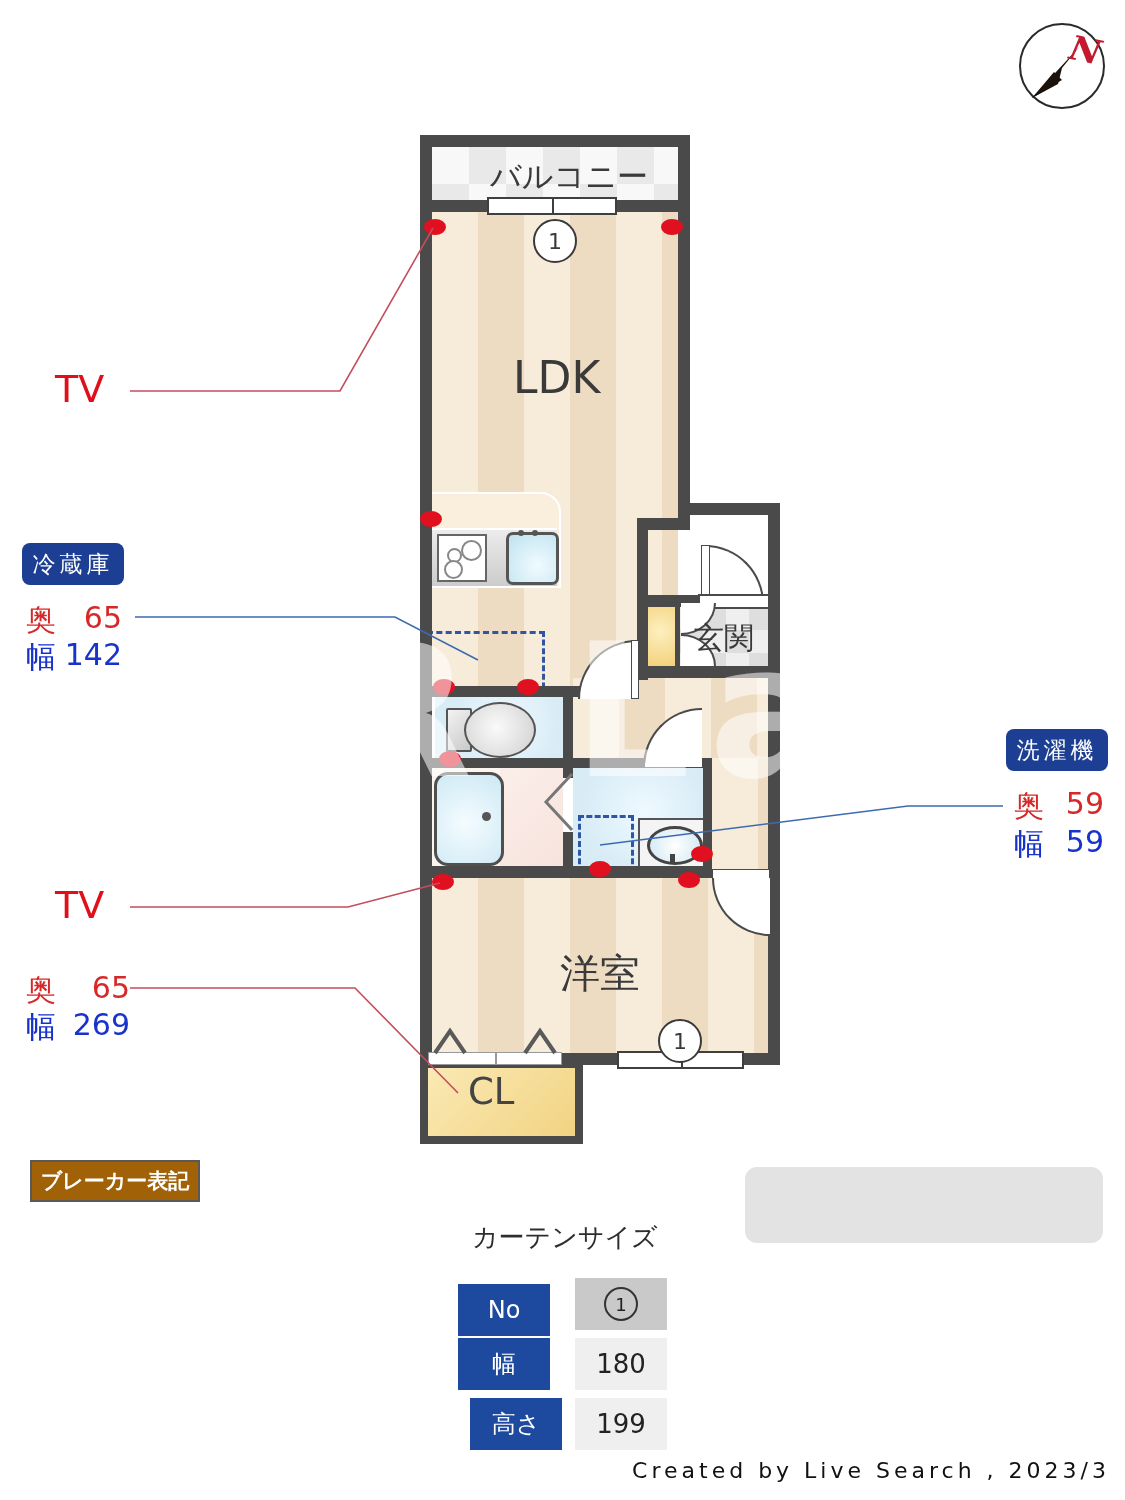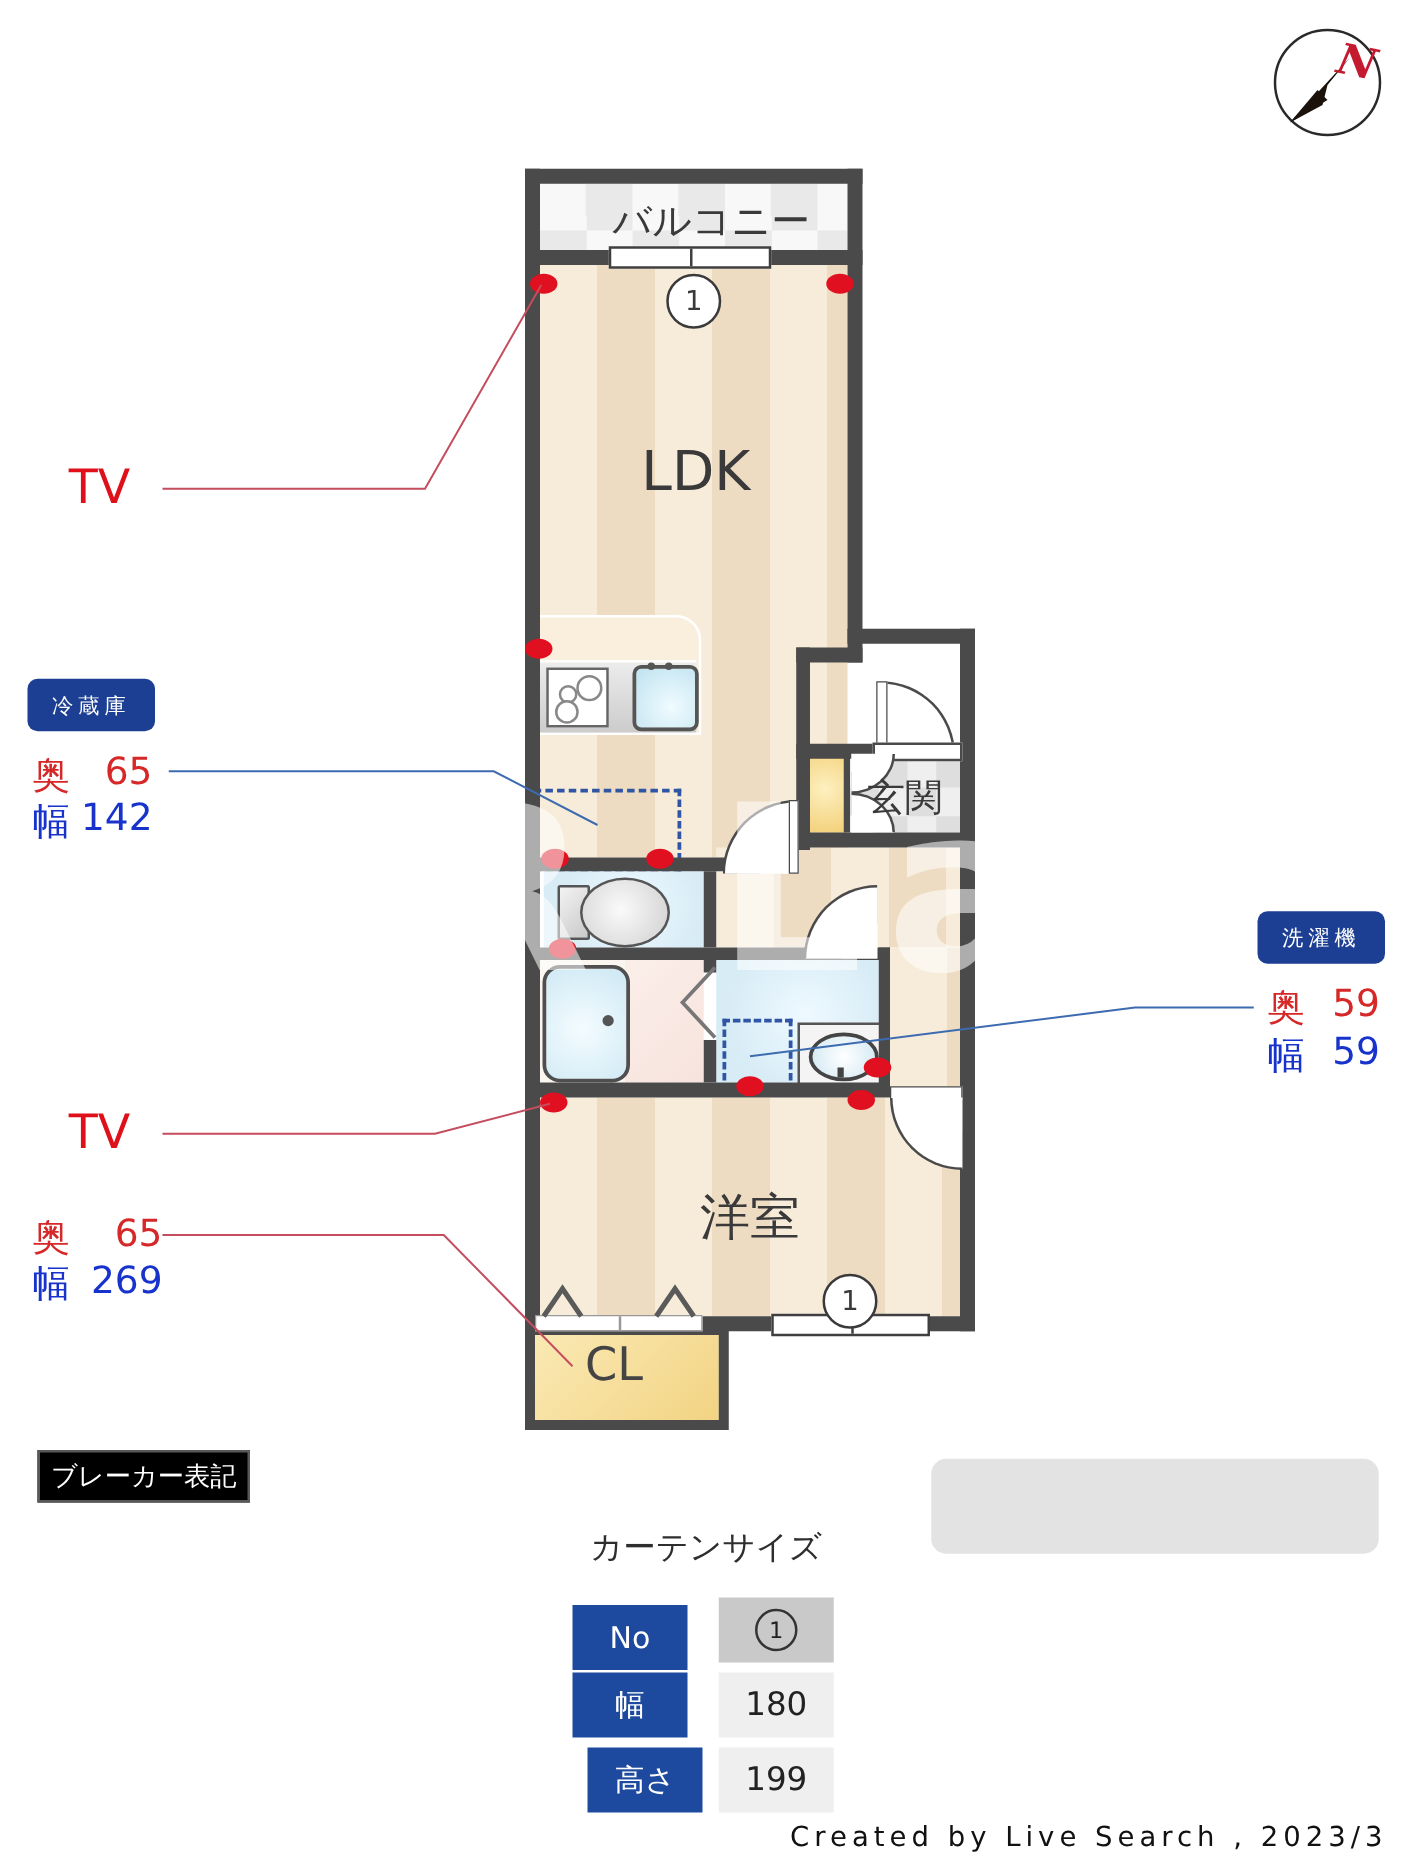--- a/index.html
+++ b/index.html
@@ -15,21 +15,21 @@
   .yellowbox{background:radial-gradient(circle at 45% 45%, #fdf0c0, #f3d078);}
   .roomlabel{position:absolute;color:#3a3a3a;white-space:nowrap;}
   .dot{position:absolute;width:22px;height:16px;background:#e01020;border-radius:50%;}
   .dash{position:absolute;border:3px dashed #2f55a4;background:transparent;}
   .circle1{position:absolute;width:40px;height:40px;border:2px solid #3a3a3a;border-radius:50%;
            background:#fff;display:flex;align-items:center;justify-content:center;font-size:22px;color:#3a3a3a;}
   .winh{position:absolute;background:#fff;border:2px solid #3f3f3f;}
   .winh .mid{position:absolute;left:50%;top:0;width:2px;height:100%;background:#3f3f3f;}
   .arc{position:absolute;background:#fff;}
   .badge{position:absolute;background:#1c3f93;color:#fff;border-radius:8px;display:flex;
-         align-items:center;justify-content:center;letter-spacing:4px;font-size:17px;}
+         align-items:center;justify-content:center;letter-spacing:4px;font-size:23px;}
   .dimrow{position:absolute;display:flex;justify-content:space-between;font-size:30px;font-weight:500;}
   .red{color:#d62828;}  .blue{color:#1733cc;}
   .tvlabel{position:absolute;color:#e0101a;font-size:38px;font-weight:500;}
   .tbl-label{position:absolute;width:92px;height:52px;background:#1d4a9e;color:#fff;display:flex;
              align-items:center;justify-content:center;font-size:24px;}
   .tbl-value{position:absolute;width:92px;height:52px;background:#efefef;color:#222;display:flex;
              align-items:center;justify-content:center;font-size:26px;}
   .dome{display:inline-block;width:17px;height:10px;background:#e01020;border-radius:10px 10px 0 0;
         margin:0 6px;vertical-align:baseline;}
   .note-line{font-size:20px;letter-spacing:2px;color:#2e2e2e;line-height:34px;white-space:nowrap;}
@@ -195,21 +195,21 @@
   <div class="dimrow" style="left:1014px;top:786px;width:90px;">
     <span class="red">奥</span>
     <span class="red">59</span>
   </div>
   <div class="dimrow" style="left:1014px;top:824px;width:90px;">
     <span class="blue">幅</span>
     <span class="blue">59</span>
   </div>
 
   <div class="abs" style="left:30px;top:1160px;width:170px;">
-    <div style="background:#000000;color:#fff;font-size:21px;text-align:center;line-height:38px;border:2px solid #58595b;">ブレーカー表記</div>
+    <div style="background:#a16207;color:#fff;font-size:21px;text-align:center;line-height:38px;border:2px solid #58595b;font-weight:bold;">ブレーカー表記</div>
   </div>
 
   <div class="abs" style="left:745px;top:1167px;width:358px;height:76px;background:#e3e3e3;border-radius:12px;padding:4px 0 0 20px;box-sizing:border-box;">
   </div>
 
   <div class="roomlabel" style="left:472px;top:1220px;font-size:26px;color:#2e2e2e;">カーテンサイズ</div>
 
   <div class="tbl-label" style="left:458px;top:1284px;">No</div>
   <div class="tbl-value" style="left:575px;top:1278px;background:#c9c9c9;">
     <span style="display:inline-flex;width:30px;height:30px;border:2px solid #333;border-radius:50%;align-items:center;justify-content:center;font-size:18px;background:transparent;">1</span>

